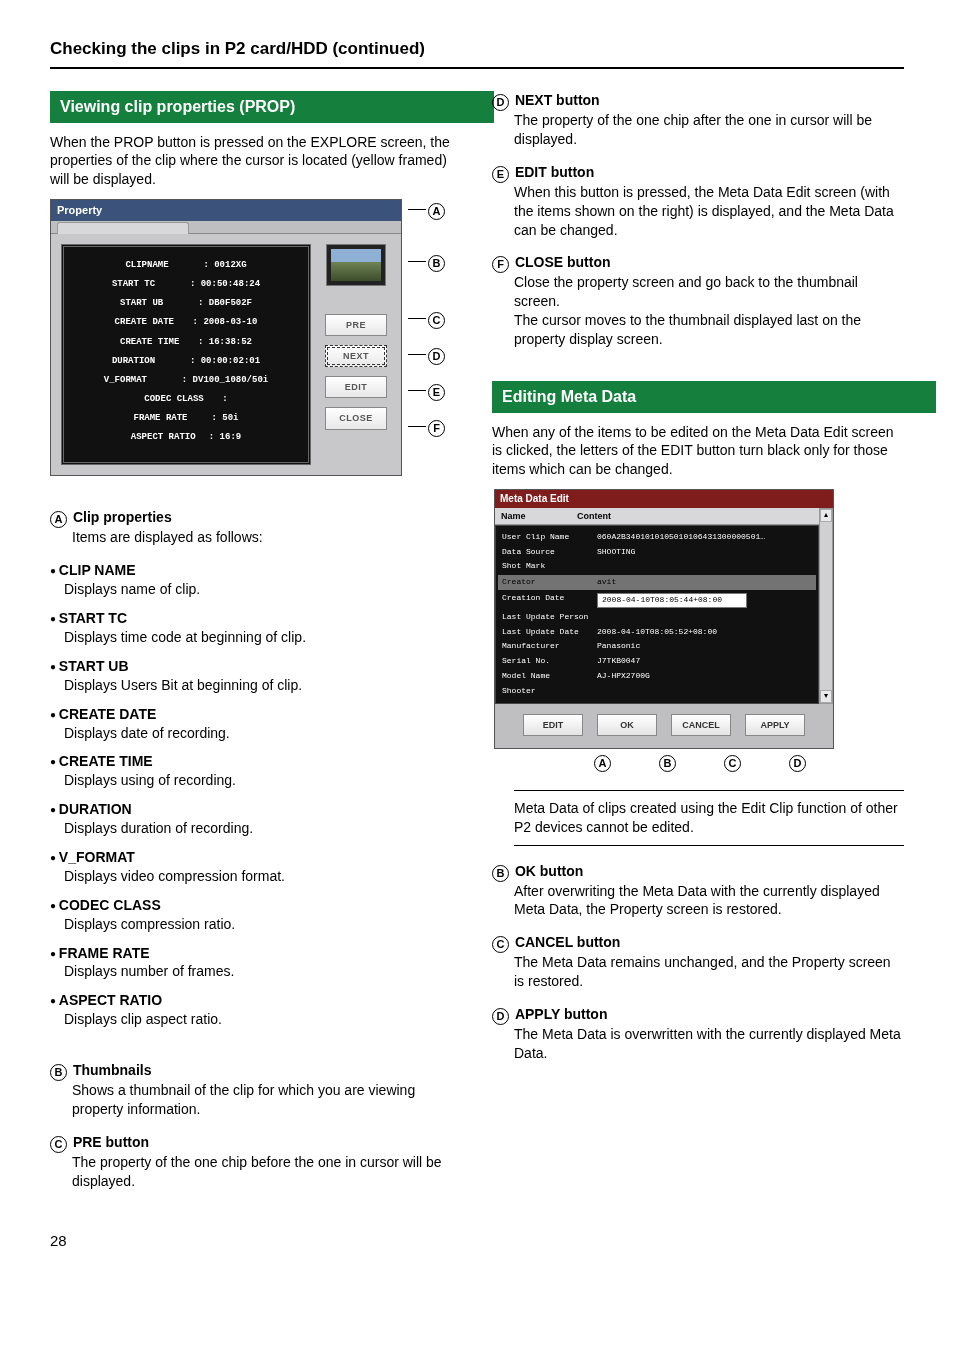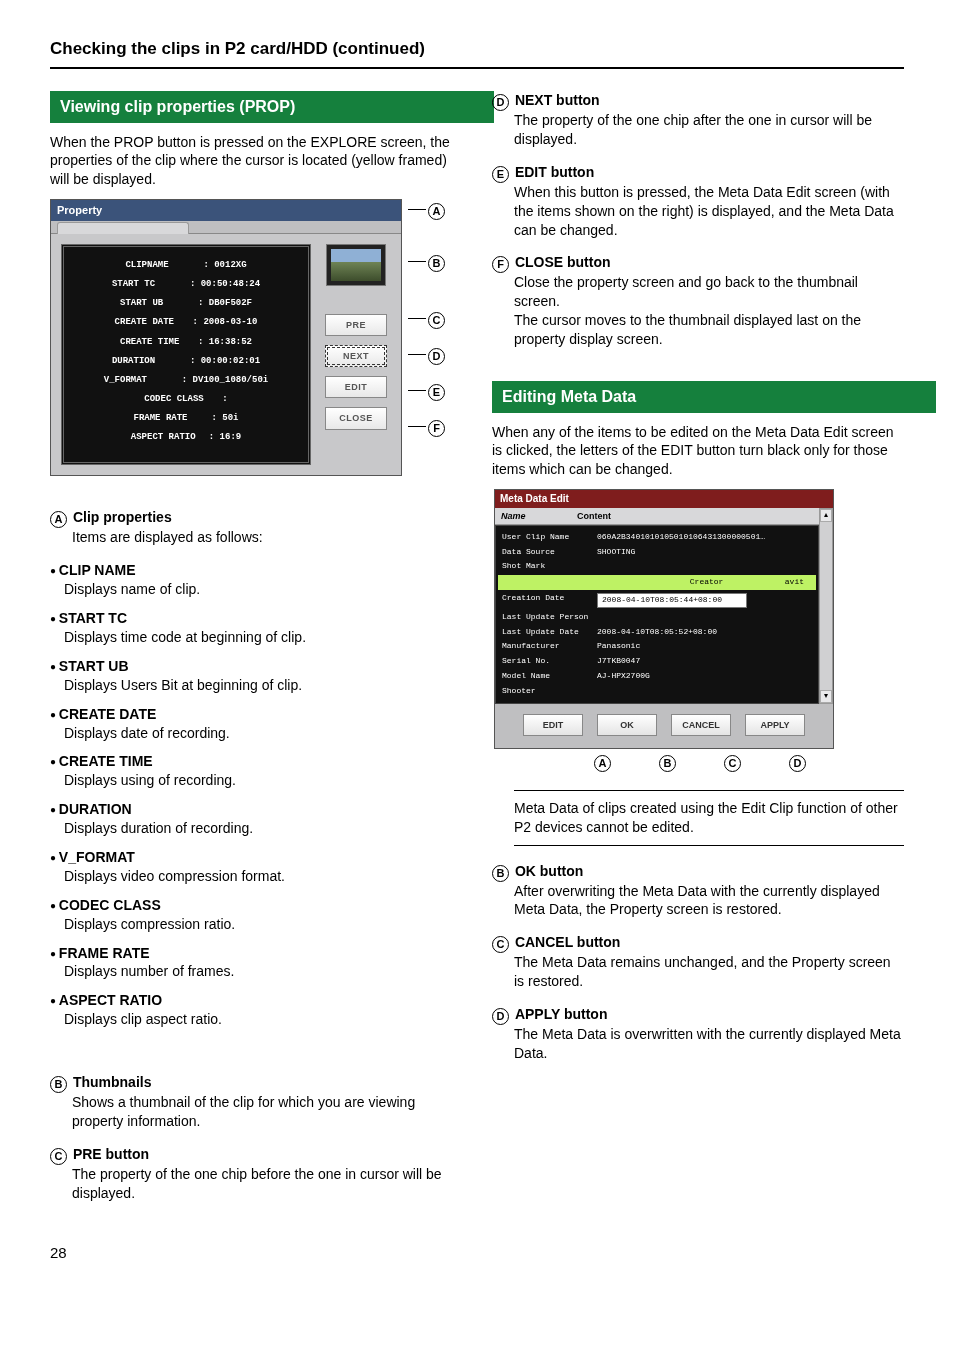--- a/index.html
+++ b/index.html
@@ -178,33 +178,33 @@
     padding: 2px 5px;
   }
   .meta-bar {
     background:#d8d8da;
     border-bottom:1px solid #999;
     font-size:9px;
     font-weight:bold;
     padding:2px 6px;
     display:flex;
   }
-  .meta-bar .n { width:76px;font-style:italic; }
+  .meta-bar .n { width:76px; }
   .meta-body {
     background:#111;
     color:#fff;
     font-family:"Courier New", monospace;
     font-size:8px;
     padding:4px 6px;
     border:1px solid #444;
   }
   .meta-body .mr { display:flex; padding:2px 0;}
   .meta-body .mk { width:95px; color:#fff;}
   .meta-body .mv { color:#fff; }
-  .meta-body .mr.white { background:#bef264; color:#000; margin:1px -4px; padding:2px 12px;justify-content:flex-end;}
+  .meta-body .mr.white { background:#737373; color:#000; margin:1px -4px; padding:2px 4px;}
   .meta-body .mr.white .mk, .meta-body .mr.white .mv { color:#000;}
   .meta-body .mr.editbox .mv {
     background:#fff;
     color:#000;
     padding:1px 4px;
     width:140px;
     border:1px solid #777;
   }
   .meta-btns {
     display:flex;
@@ -371,21 +371,21 @@
         <li>
           <div class="bullet-label">FRAME RATE</div>
           <div style="padding-left:14px">Displays number of frames.</div>
         </li>
         <li>
           <div class="bullet-label">ASPECT RATIO</div>
           <div style="padding-left:14px">Displays clip aspect ratio.</div>
         </li>
       </ul>
 
-    <div class="block" style="margin-top:44px">
+    <div class="block" style="margin-top:32px">
       <div><span class="circled">B</span> <b>Thumbnails</b></div>
       <div class="indent">Shows a thumbnail of the clip for which you are viewing property information.</div>
     </div>
 
     <div class="block">
       <div><span class="circled">C</span> <b>PRE button</b></div>
       <div class="indent">The property of the one chip before the one in cursor will be displayed.</div>
     </div>
   </div>
 

